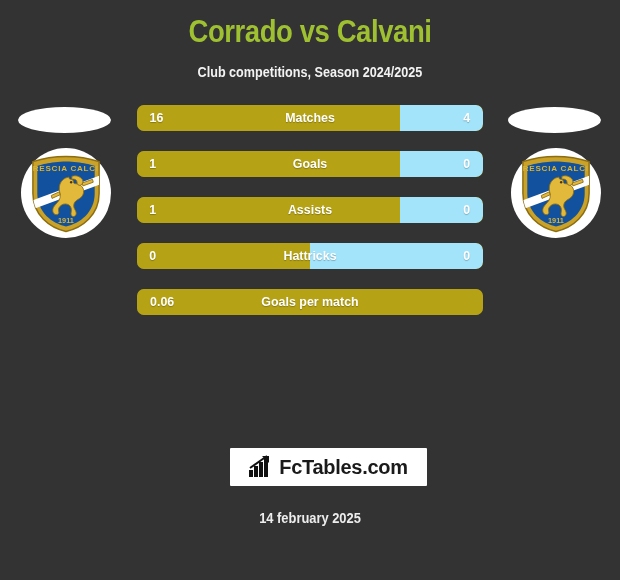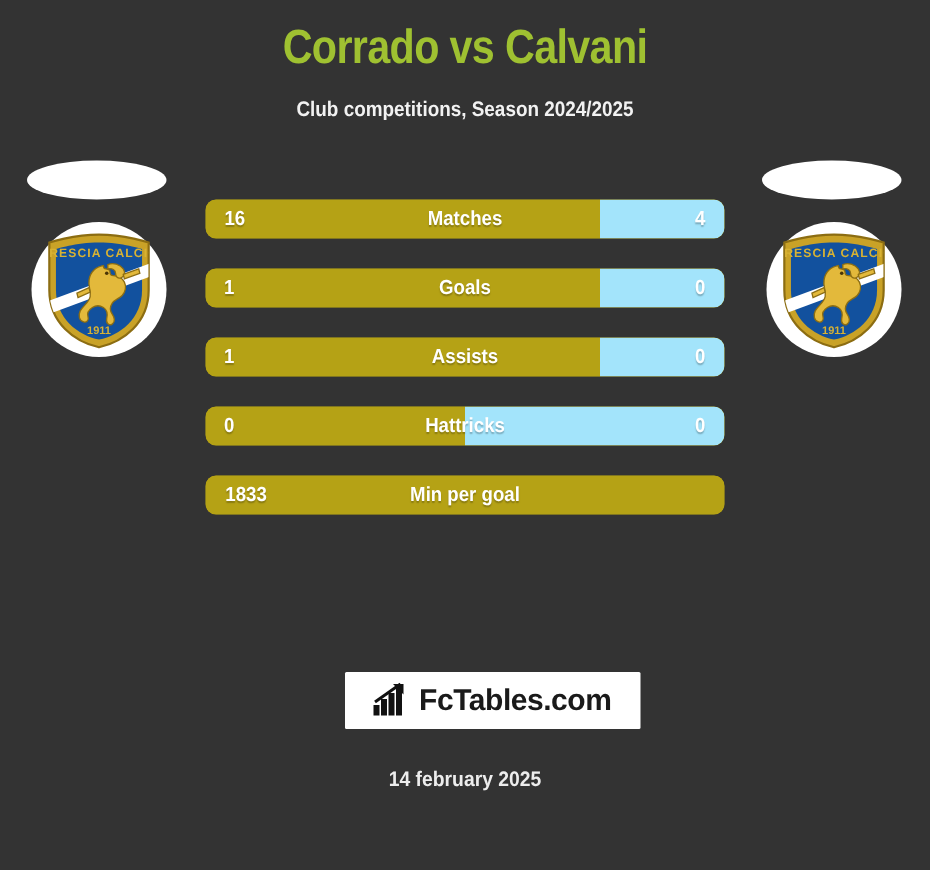--- a/index.html
+++ b/index.html
@@ -84,21 +84,20 @@
     width: 74px;
     height: 78px;
   }
 
   
   .bars {
     position: absolute;
     left: 137px;
     top: 2px;
     width: 346px;
-    margin-top: 28px;
   }
   .bar-row {
     position: relative;
     height: 26px;
     margin-bottom: 20px;
     border-radius: 7px;
     overflow: hidden;
     background: #aa9a16;
   }
   .bar-fill-home {
@@ -280,22 +279,22 @@
       </div>
       <div class="bar-row">
         <div class="bar-fill-home" style="width: 50%;"></div>
         <div class="bar-fill-away" style="width: 50%;"></div>
         <div class="bar-val home">0</div>
         <div class="bar-label">Hattricks</div>
         <div class="bar-val away">0</div>
       </div>
       <div class="bar-row single">
         <div class="bar-fill-home" style="width: 100%;"></div>
-        <div class="bar-val home">1833</div>
-        <div class="bar-label">Min per goal</div>
+        <div class="bar-val home">0.06</div>
+        <div class="bar-label">Goals per match</div>
       </div>
     </div>
 
 </div>
 
 <div class="footer">
   <div class="brand-box">
     <div class="brand-inner">
       <svg class="brand-icon" width="26" height="24" viewBox="0 0 26 24">
         <rect x="1" y="15" width="4" height="7" fill="#111111"></rect>

